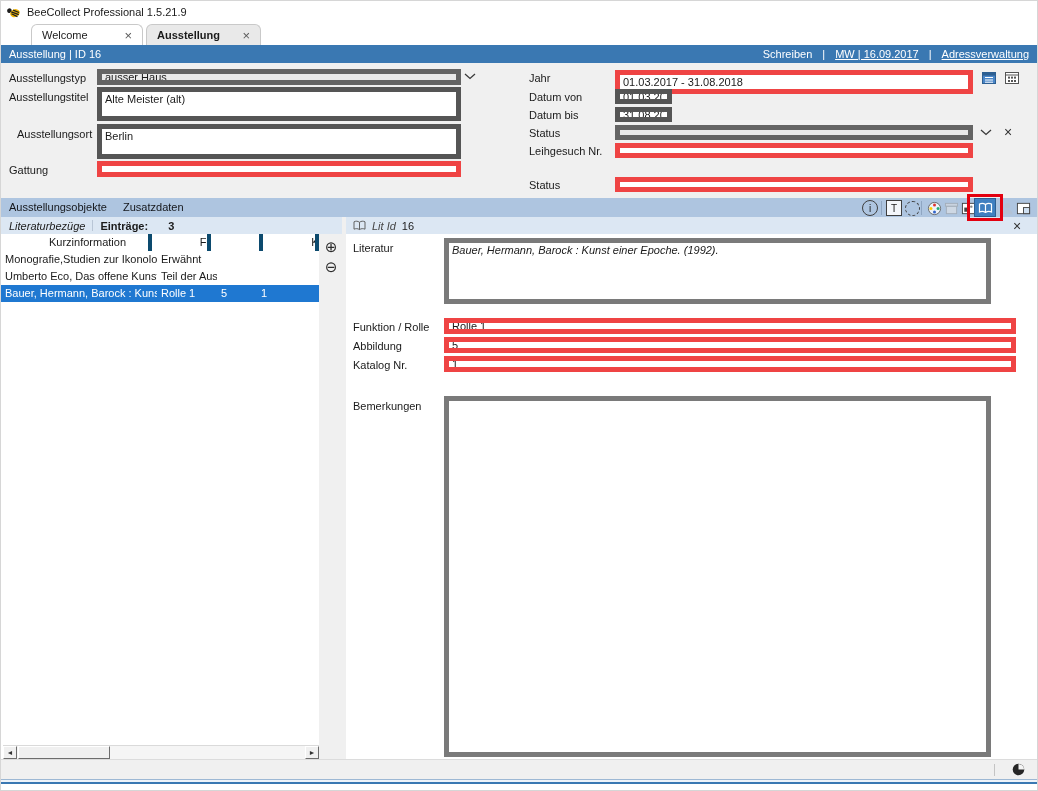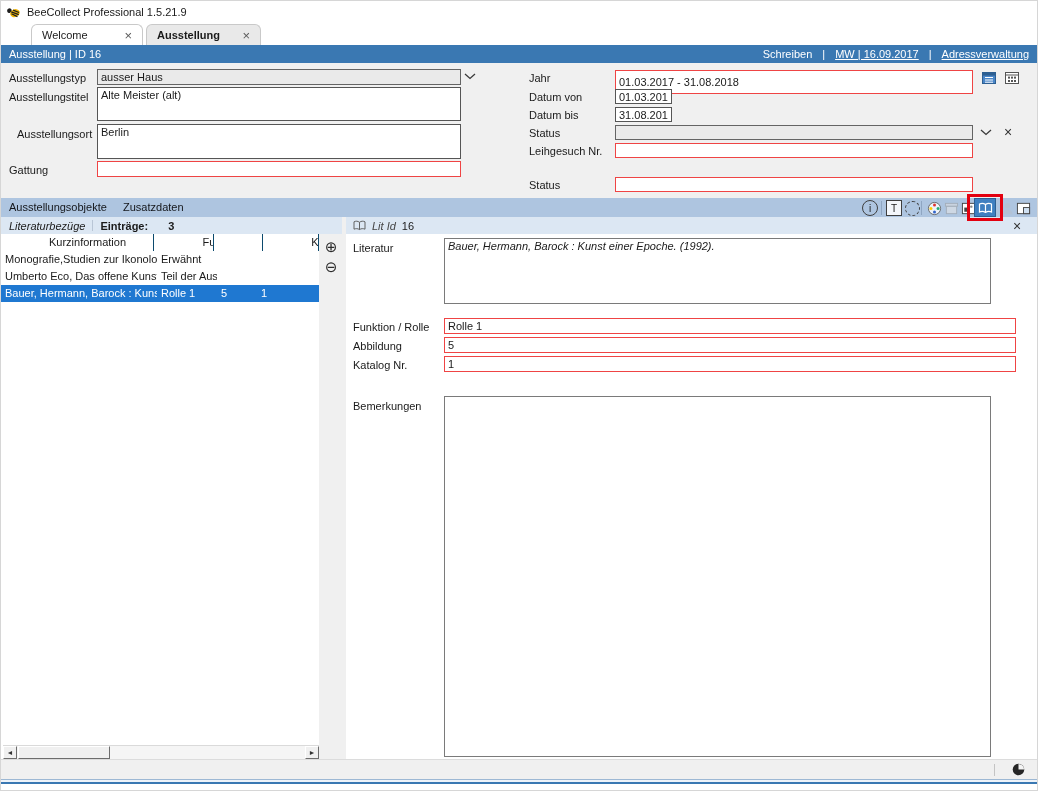--- a/index.html
+++ b/index.html
@@ -17,21 +17,21 @@
   .tab.active{background:#e9e9e9;font-weight:bold;}
   .tab .x{color:#5a5a5a;font-size:13px;line-height:13px;cursor:pointer;font-weight:normal;}
   
   .bluebar{position:absolute;left:0;top:44px;right:0;height:18px;background:#3a78b2;color:#fff;
            display:flex;align-items:center;padding:0 8px;box-sizing:border-box;}
   .bluebar .links{margin-left:auto;display:flex;align-items:center;gap:10px;}
   .u{text-decoration:underline;cursor:pointer;}
   
   .formarea{position:absolute;left:0;top:62px;right:0;height:135px;background:#f0f0f0;}
   .flabel{position:absolute;white-space:nowrap;}
-  .field{position:absolute;background:#fff;border:1px solid #ef4444;font-family:"Liberation Sans",sans-serif;
+  .field{position:absolute;background:#fff;border:5px solid #ef4444;font-family:"Liberation Sans",sans-serif;
          font-size:11px;color:#1a1a1a;padding:0 3px;box-sizing:border-box;outline:none;}
   textarea.field{resize:none;padding:1px 3px;border-color:#555;}
   .combo{background:#eaeaea;border-color:#646464;}
   .dk{border-color:#555;}
   .icoabs{position:absolute;display:inline-flex;align-items:center;justify-content:center;cursor:pointer;}
   
   .sectionbar{position:absolute;left:0;top:197px;right:0;height:19px;background:#aec5e0;}
   .sectionbar .stab{position:absolute;top:3px;white-space:nowrap;cursor:pointer;color:#14161a;}
   .tbicon{position:absolute;top:199px;width:16px;height:16px;display:flex;align-items:center;
           justify-content:center;box-sizing:border-box;cursor:pointer;}
@@ -43,21 +43,21 @@
             border:1px solid #2d5f92;display:flex;align-items:center;justify-content:center;box-sizing:border-box;}
   .annotation{position:absolute;left:966px;top:193px;width:36px;height:27px;border:3px solid #e3000f;
               box-sizing:border-box;pointer-events:none;z-index:9;}
   
   .panelhdr{position:absolute;top:216px;height:17px;background:#dce7f3;display:flex;
             align-items:center;box-sizing:border-box;}
   .vline{width:1px;height:11px;background:#b9c6d6;margin:0 7px;}
   
   .tablewrap{position:absolute;left:0;top:233px;width:318px;height:511px;background:#fff;overflow:hidden;}
   .thead,.trow{display:flex;height:17px;align-items:center;}
-  .thead .c{border-right:1px solid #0c4a6e;color:#1a1a1a;padding-left:48px;}
+  .thead .c{border-right:4px solid #0c4a6e;color:#1a1a1a;padding-left:48px;}
   .c{box-sizing:border-box;padding-left:4px;white-space:nowrap;overflow:hidden;height:17px;line-height:17px;}
   .c1{width:156px;}.c2{width:60px;}.c3{width:40px;}.c4{width:56px;}
   .trow.sel{background:#1f78d1;color:#fff;}
   .pmstrip{position:absolute;left:318px;top:233px;width:23px;height:525px;background:#f0f0f0;}
   .pm{position:absolute;left:322px;width:16px;height:16px;font-size:15px;line-height:16px;color:#2b2b2b;
       text-align:center;cursor:pointer;background:transparent;border:none;padding:0;}
   .splitter{position:absolute;left:341px;top:216px;width:4px;height:542px;background:#f0f0f0;cursor:col-resize;}
   
   .hscroll{position:absolute;left:2px;top:744px;width:316px;height:14px;background:#f5f5f5;
            border-top:1px solid #dadada;}

